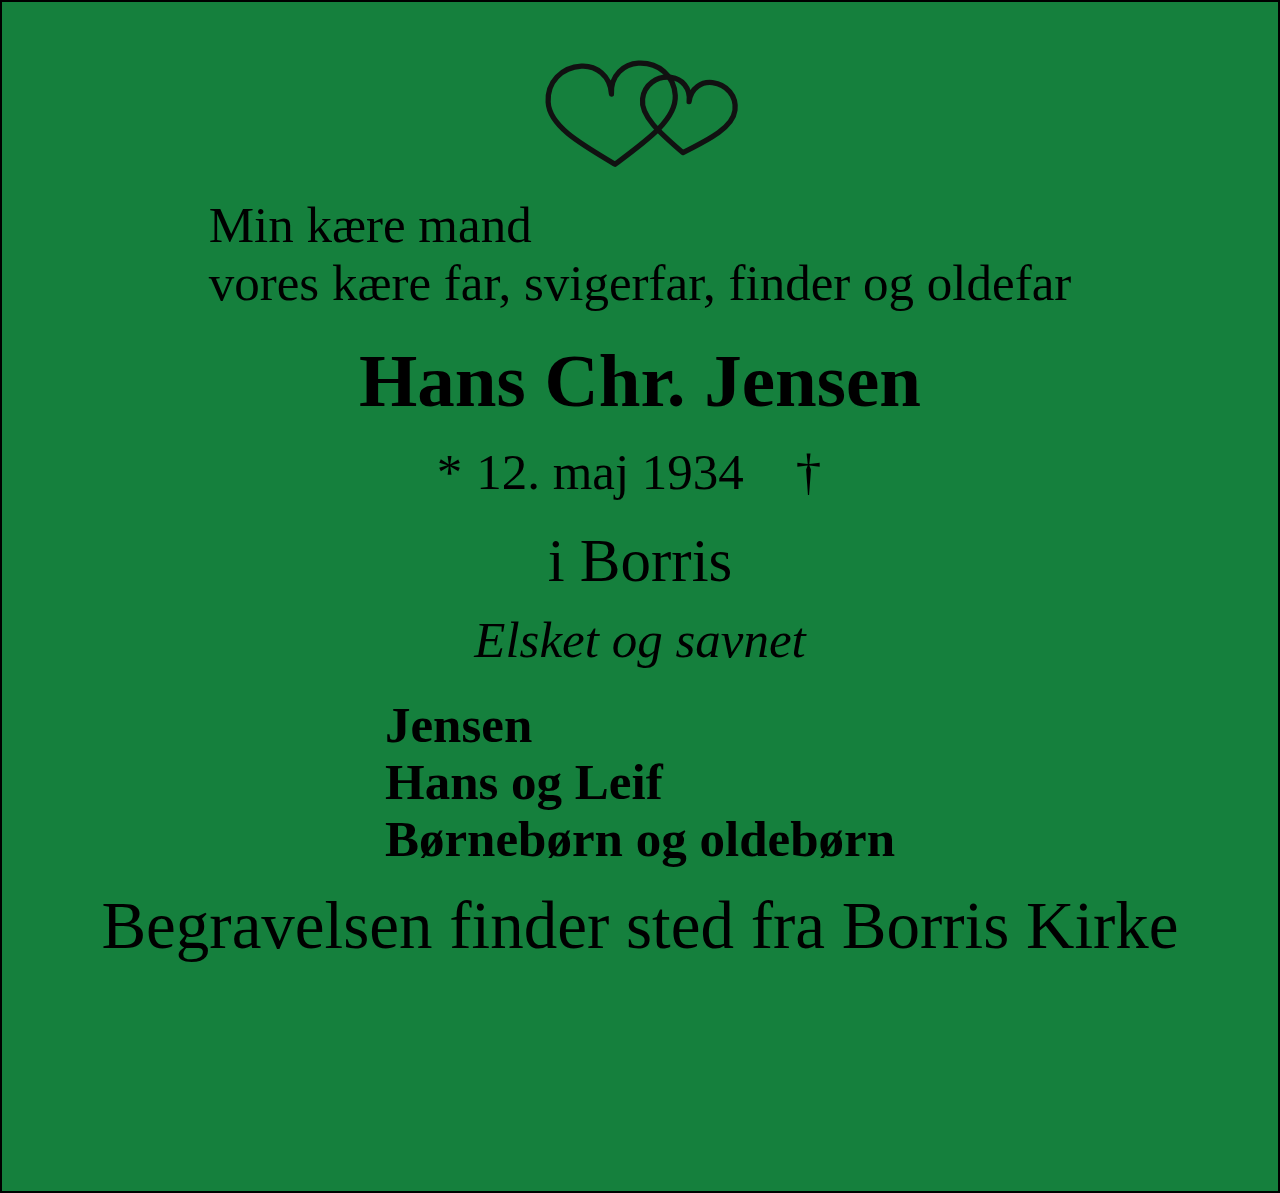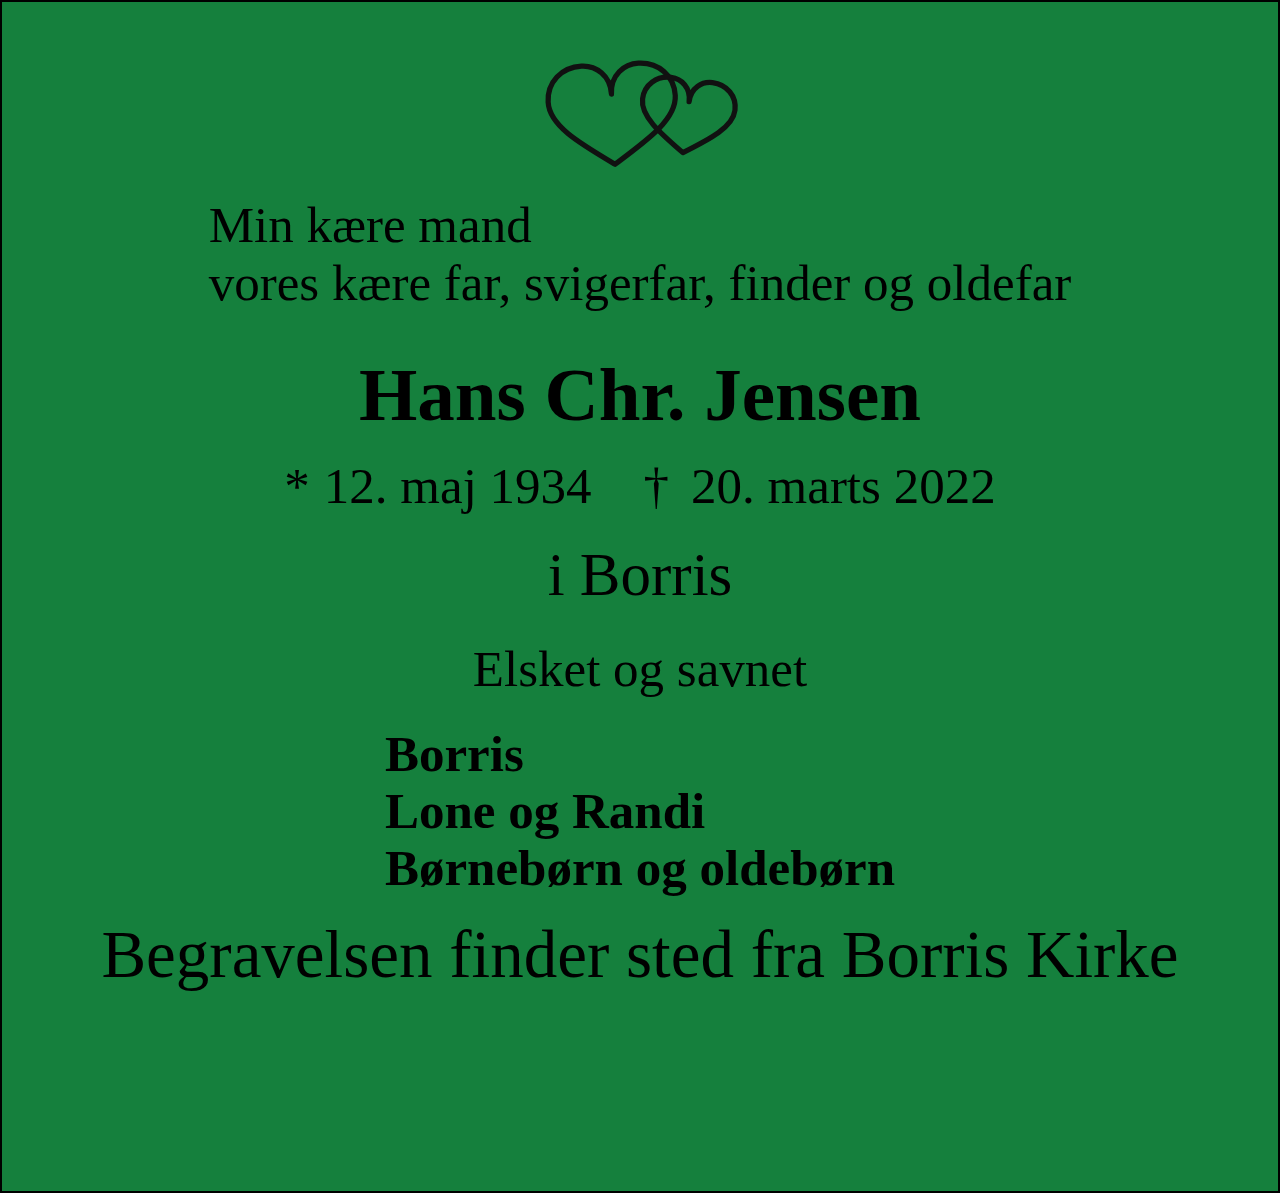--- a/index.html
+++ b/index.html
@@ -26,21 +26,21 @@
     width: 206px;
     height: 114px;
     flex: 0 0 auto;
   }
   .intro {
     margin-top: 26px;
     font-size: 51px;
     line-height: 58px;
   }
   .name {
-    margin-top: 44px;
+    margin-top: 30px;
     font-size: 75px;
     line-height: 78px;
     font-weight: bold;
   }
   .dates {
     margin-top: 24px;
     font-size: 51px;
     line-height: 57px;
     display: flex;
     justify-content: center;
@@ -52,23 +52,24 @@
     align-items: baseline;
   }
   .date-symbol { margin-right: 14px; }
   .date-symbol.cross { margin-right: 22px; }
   .place {
     margin-top: 31px;
     font-size: 61px;
     line-height: 57px;
   }
   .motto {
-    margin-top: 38px;
+    margin-top: 23px;
     font-size: 51px;
     line-height: 57px;
+    font-style: italic;
   }
   .mourners {
     margin-top: 28px;
     font-size: 51px;
     line-height: 57px;
     font-weight: bold;
   }
   .funeral {
     margin-top: 29px;
     font-size: 67px;
@@ -94,31 +95,30 @@
 
   <div class="name">Hans Chr. Jensen</div>
 
   <div class="dates">
     <span class="date-group">
       <span class="date-symbol">*</span>
       <span>12. maj 1934</span>
     </span>
     <span class="date-group">
       <span class="date-symbol cross">†</span>
-      <span>20. marts 2022</span>
     </span>
   </div>
 
   <div class="place">i Borris</div>
 
   <div class="motto">Elsket og savnet</div>
 
   <div class="mourners">
-    <div>Borris</div>
-    <div>Lone og Randi</div>
+    <div>Jensen</div>
+    <div>Hans og Leif</div>
     <div>Børnebørn og oldebørn</div>
   </div>
 
   <div class="funeral">
     <div>Begravelsen finder sted fra Borris Kirke</div>
   </div>
 
 </div>
 
 </body></html>

